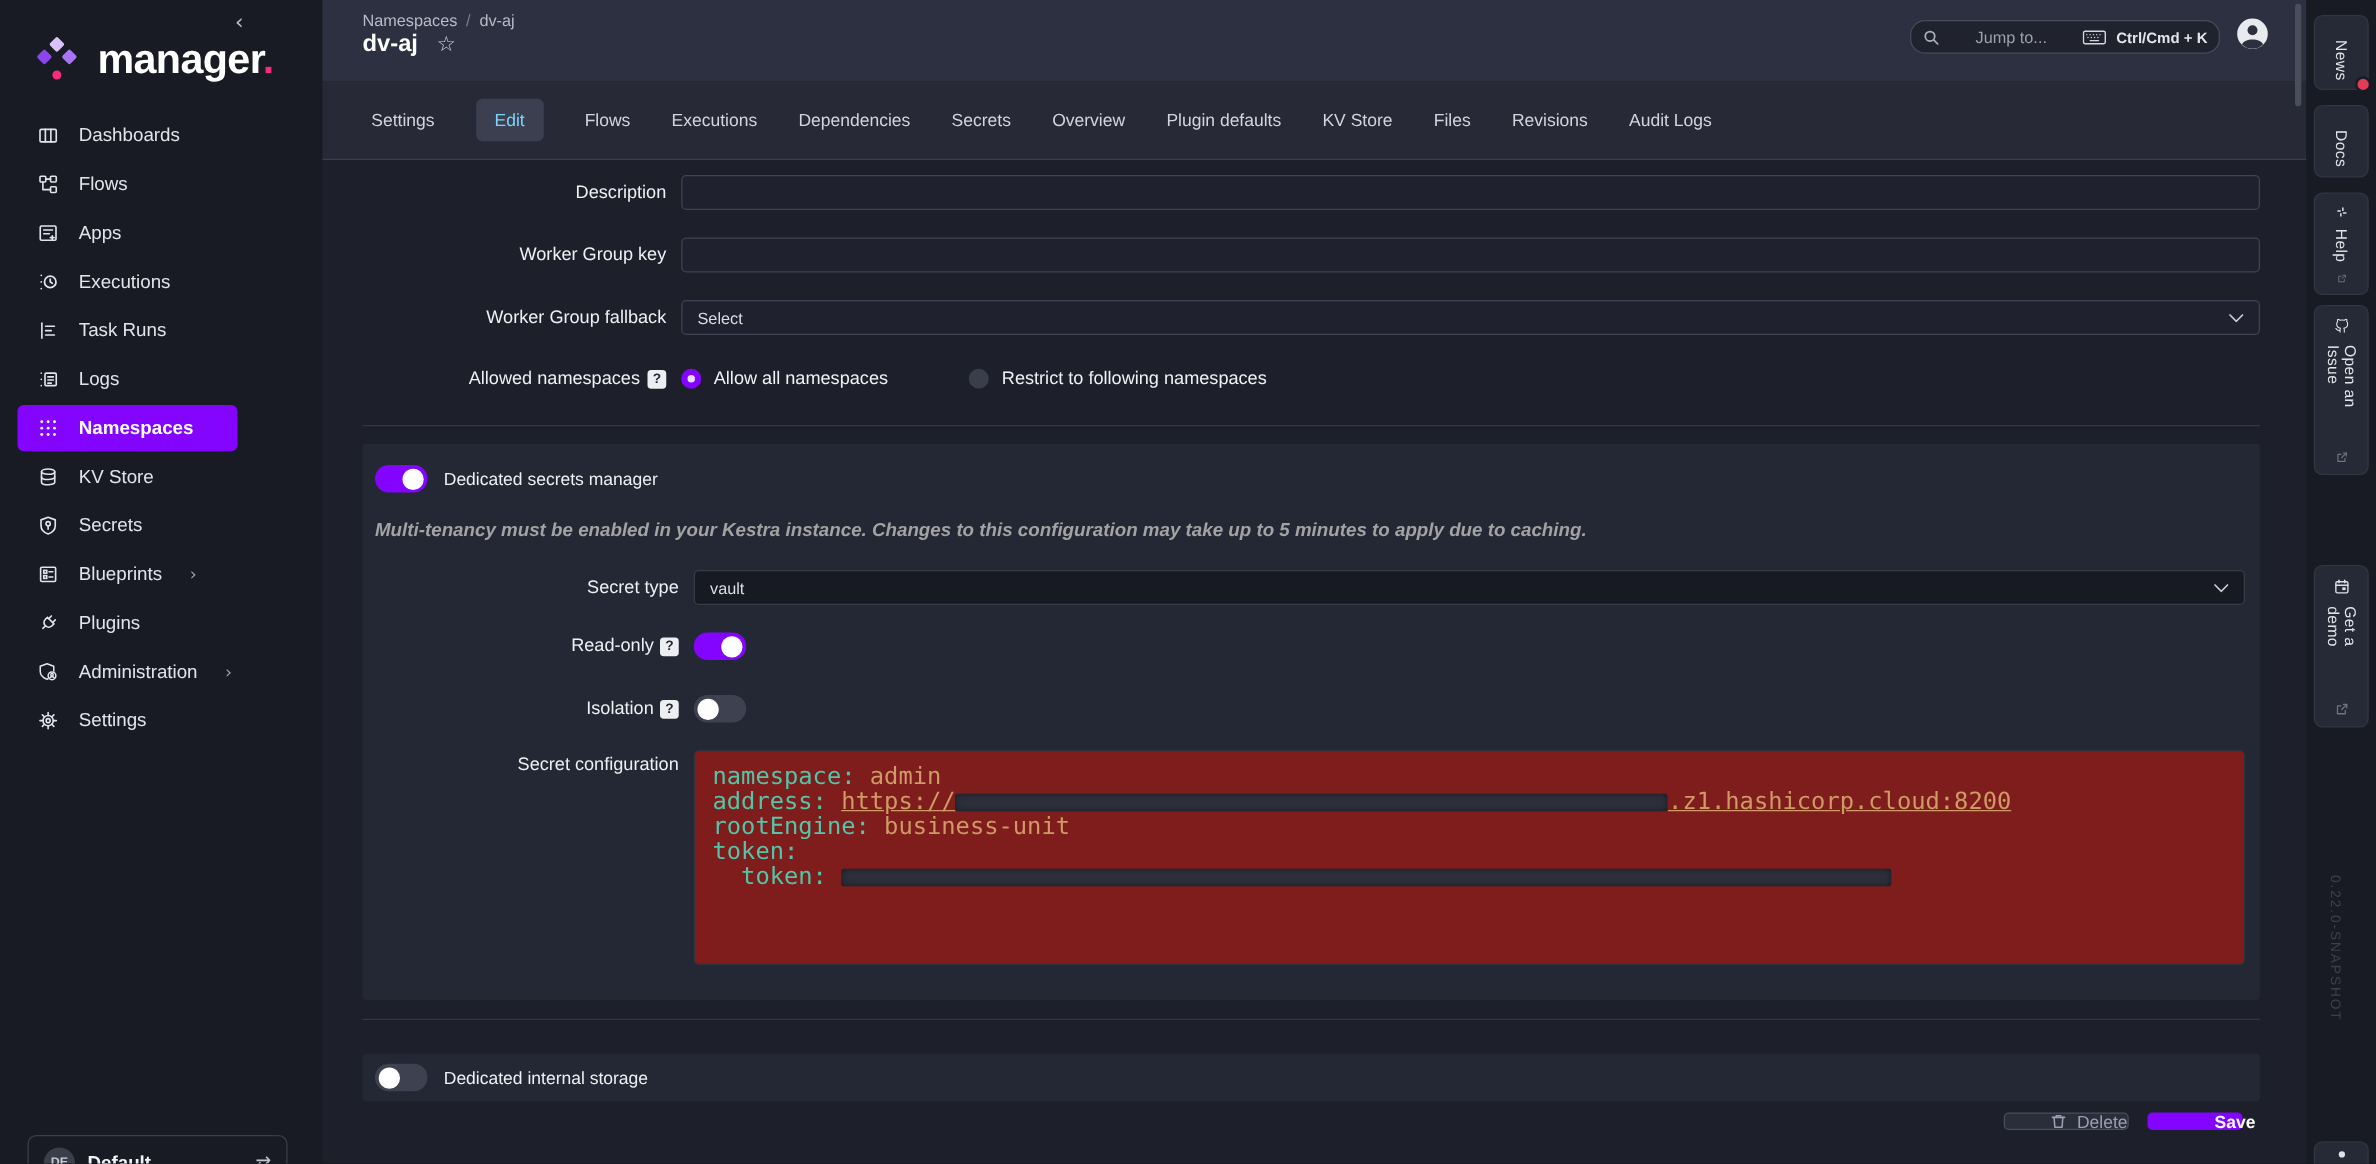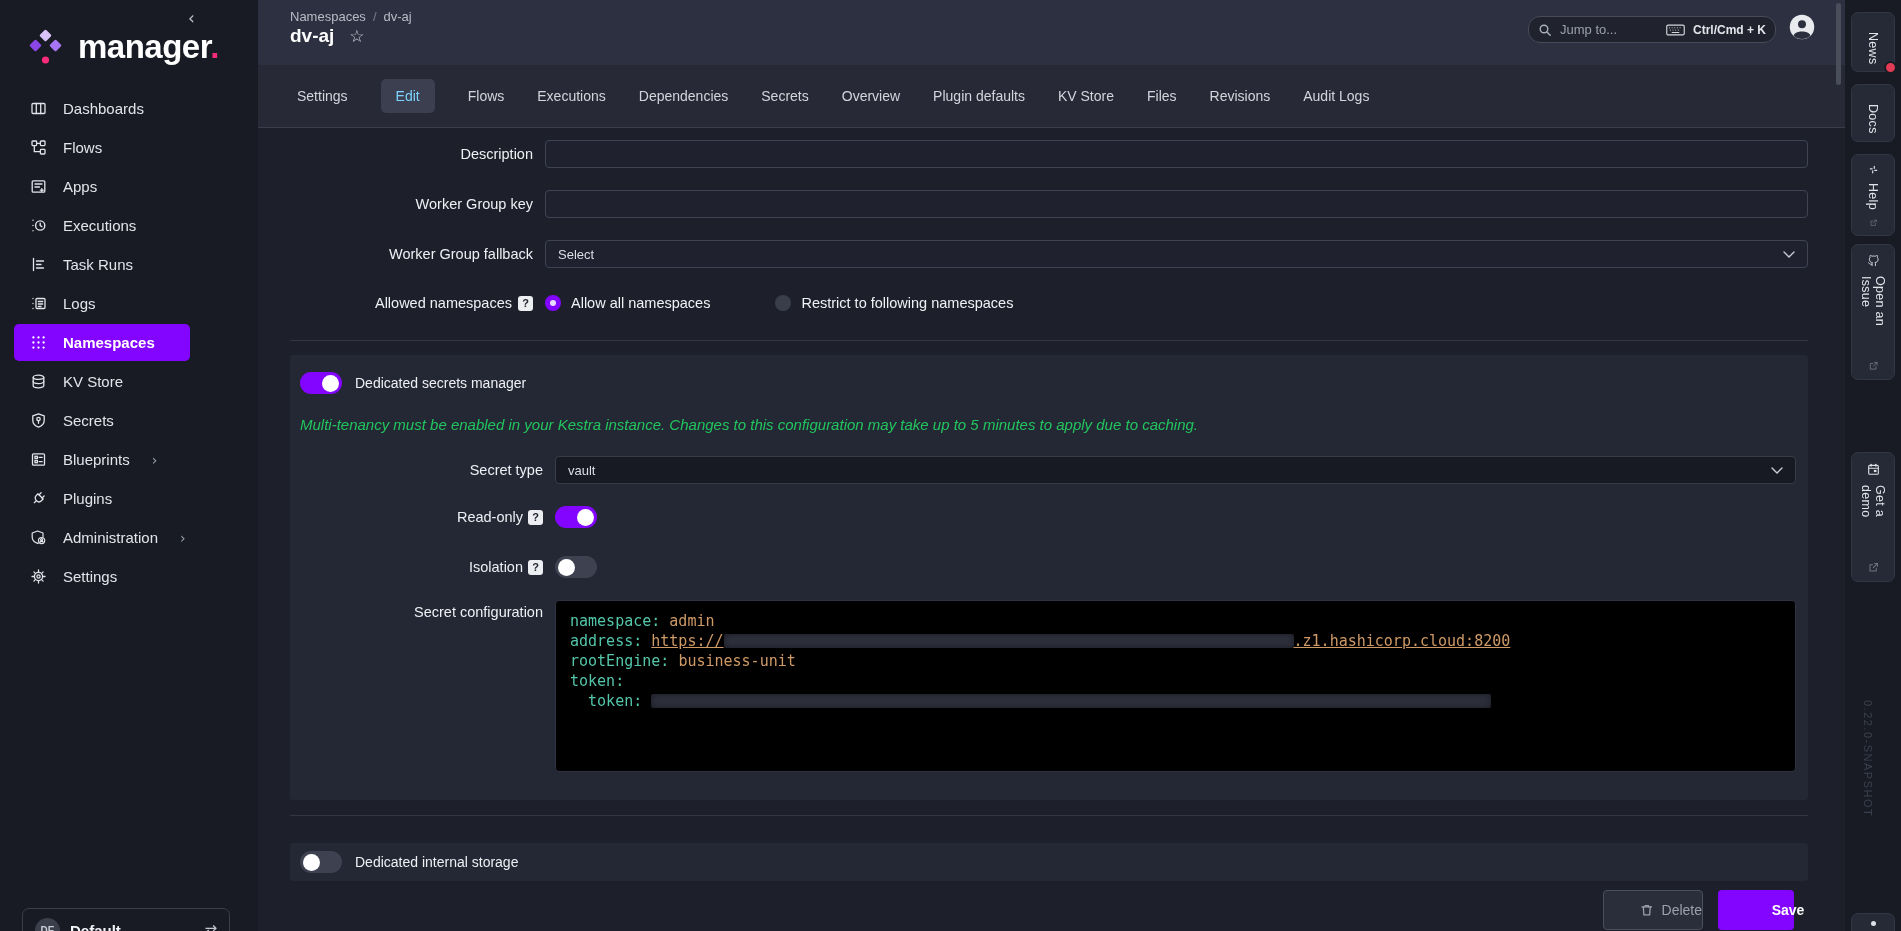--- a/index.html
+++ b/index.html
@@ -32,21 +32,21 @@
   
   .topbar{position:absolute;left:258px;top:0;width:1587px;height:128px;}
   .band1{position:relative;height:65px;background:#2d3040;}
   .band2{height:63px;background:#272a36;border-bottom:1px solid #3a3d4b;box-sizing:border-box;
          display:flex;align-items:center;padding-left:39px;gap:33px;}
   .crumb{position:absolute;left:32px;top:9px;font-size:13px;color:#b9bcc6;display:flex;gap:7px;}
   .crumb .sep{color:#7b7f8c;}
   .ptitle{position:absolute;left:32px;top:25px;font-size:19px;font-weight:700;color:#fff;display:flex;align-items:center;gap:15px;}
   .star{font-size:17px;font-weight:400;color:#d0d3db;cursor:pointer;}
   .jump{position:absolute;left:1270px;top:16px;width:248px;height:27px;background:#20232e;border:1px solid #474b5a;
-        border-radius:12px;display:flex;align-items:center;padding:0 9px;box-sizing:border-box;gap:8px;cursor:pointer;}
+        border-radius:12px;display:flex;align-items:center;padding:0 9px;box-sizing:border-box;gap:8px;cursor:pointer;text-align:center;}
   .jump .ph{font-size:13px;color:#9aa0ad;flex:1;}
   .jump .sc{font-size:12px;font-weight:700;color:#e3e5eb;}
   .uav{position:absolute;left:1530px;top:13px;width:28px;height:28px;cursor:pointer;}
   .tab{font-size:14px;color:#d3d5dd;cursor:pointer;white-space:nowrap;}
   .tab.active{background:#3b3f50;color:#7dd3fc;padding:9px 15px;border-radius:5px;}
 
   
   .content{position:absolute;left:258px;top:128px;width:1587px;height:803px;background:#1d202b;}
   .row{position:absolute;left:0;width:1550px;display:flex;align-items:center;}
   .lbl{width:275px;flex:none;display:flex;justify-content:flex-end;align-items:center;gap:6px;
@@ -68,30 +68,30 @@
   .panel{position:absolute;left:32px;width:1518px;background:#242734;border-radius:3px;}
   .prow{position:absolute;left:10px;width:1496px;display:flex;align-items:center;}
   .plbl{width:243px;flex:none;display:flex;justify-content:flex-end;align-items:center;gap:5px;
         font-size:14.5px;color:#eef0f4;}
   .tog{width:42px;height:22px;border-radius:11px;position:relative;flex:none;cursor:pointer;}
   .tog.on{background:#8405FF;}
   .tog.off{background:#3e4250;}
   .tog i{position:absolute;top:2.5px;width:17px;height:17px;border-radius:50%;background:#fff;}
   .tog.on i{right:3px;} .tog.off i{left:3px;}
   .toglab{margin-left:13px;font-size:14px;color:#eef0f4;}
-  .notice{position:absolute;left:10px;top:61px;font-size:15px;font-style:italic;font-weight:400;color:#22c55e;}
-  .editor{width:100%;height:172px;box-sizing:border-box;background:#000000;border:1px solid #2f3240;border-radius:4px;
-          padding:10px 14px;font-family:"DejaVu Sans Mono",monospace;font-size:15px;line-height:20px;
+  .notice{position:absolute;left:10px;top:61px;font-size:15px;font-style:italic;font-weight:700;color:#a3a3a3;}
+  .editor{width:100%;height:172px;box-sizing:border-box;background:#7f1d1d;border:1px solid #2f3240;border-radius:4px;
+          padding:10px 14px;font-family:"DejaVu Sans Mono",monospace;font-size:19px;line-height:20px;
           white-space:pre;overflow:hidden;cursor:text;}
   .ck{color:#53c6aa;} .cv{color:#cf9a66;} .curl{color:#cf9a66;text-decoration:underline;}
   .redact{display:inline-block;height:14px;background:#2d2f3b;border-radius:2px;vertical-align:-2px;
           box-shadow:inset 0 0 6px rgba(0,0,0,.45);}
   .panel2{position:absolute;left:32px;top:715px;width:1518px;height:38px;background:#242734;border-radius:3px;
           display:flex;align-items:center;padding-left:10px;box-sizing:border-box;}
-  .btn{position:absolute;top:762px;height:40px;display:flex;align-items:center;justify-content:center;gap:8px;
+  .btn{position:absolute;top:762px;height:14px;display:flex;align-items:center;justify-content:center;gap:8px;
        border-radius:4px;font-size:14px;cursor:pointer;box-sizing:border-box;padding-left:36px;}
   .btn.del{left:1345px;width:100px;background:#2a2d3a;border:1px solid #4a4e5d;color:#9ca0ae;}
   .btn.save{left:1460px;width:76px;background:#8405FF;color:#fff;font-weight:600;gap:28px;}
 
   
   .rail{position:absolute;right:0;top:0;width:56px;height:931px;background:#191b24;}
   .rcard{position:absolute;left:6px;width:44px;background:#262a36;border:1px solid #323544;border-radius:7px;
          box-sizing:border-box;display:flex;flex-direction:column;align-items:center;padding:10px 0 8px;gap:9px;cursor:pointer;}
   .rlbl{writing-mode:vertical-rl;font-size:12.5px;color:#e2e4ea;letter-spacing:.3px;}
   .ndot{position:absolute;right:-3px;bottom:-3px;width:9px;height:9px;background:#e23b55;border-radius:50%;

